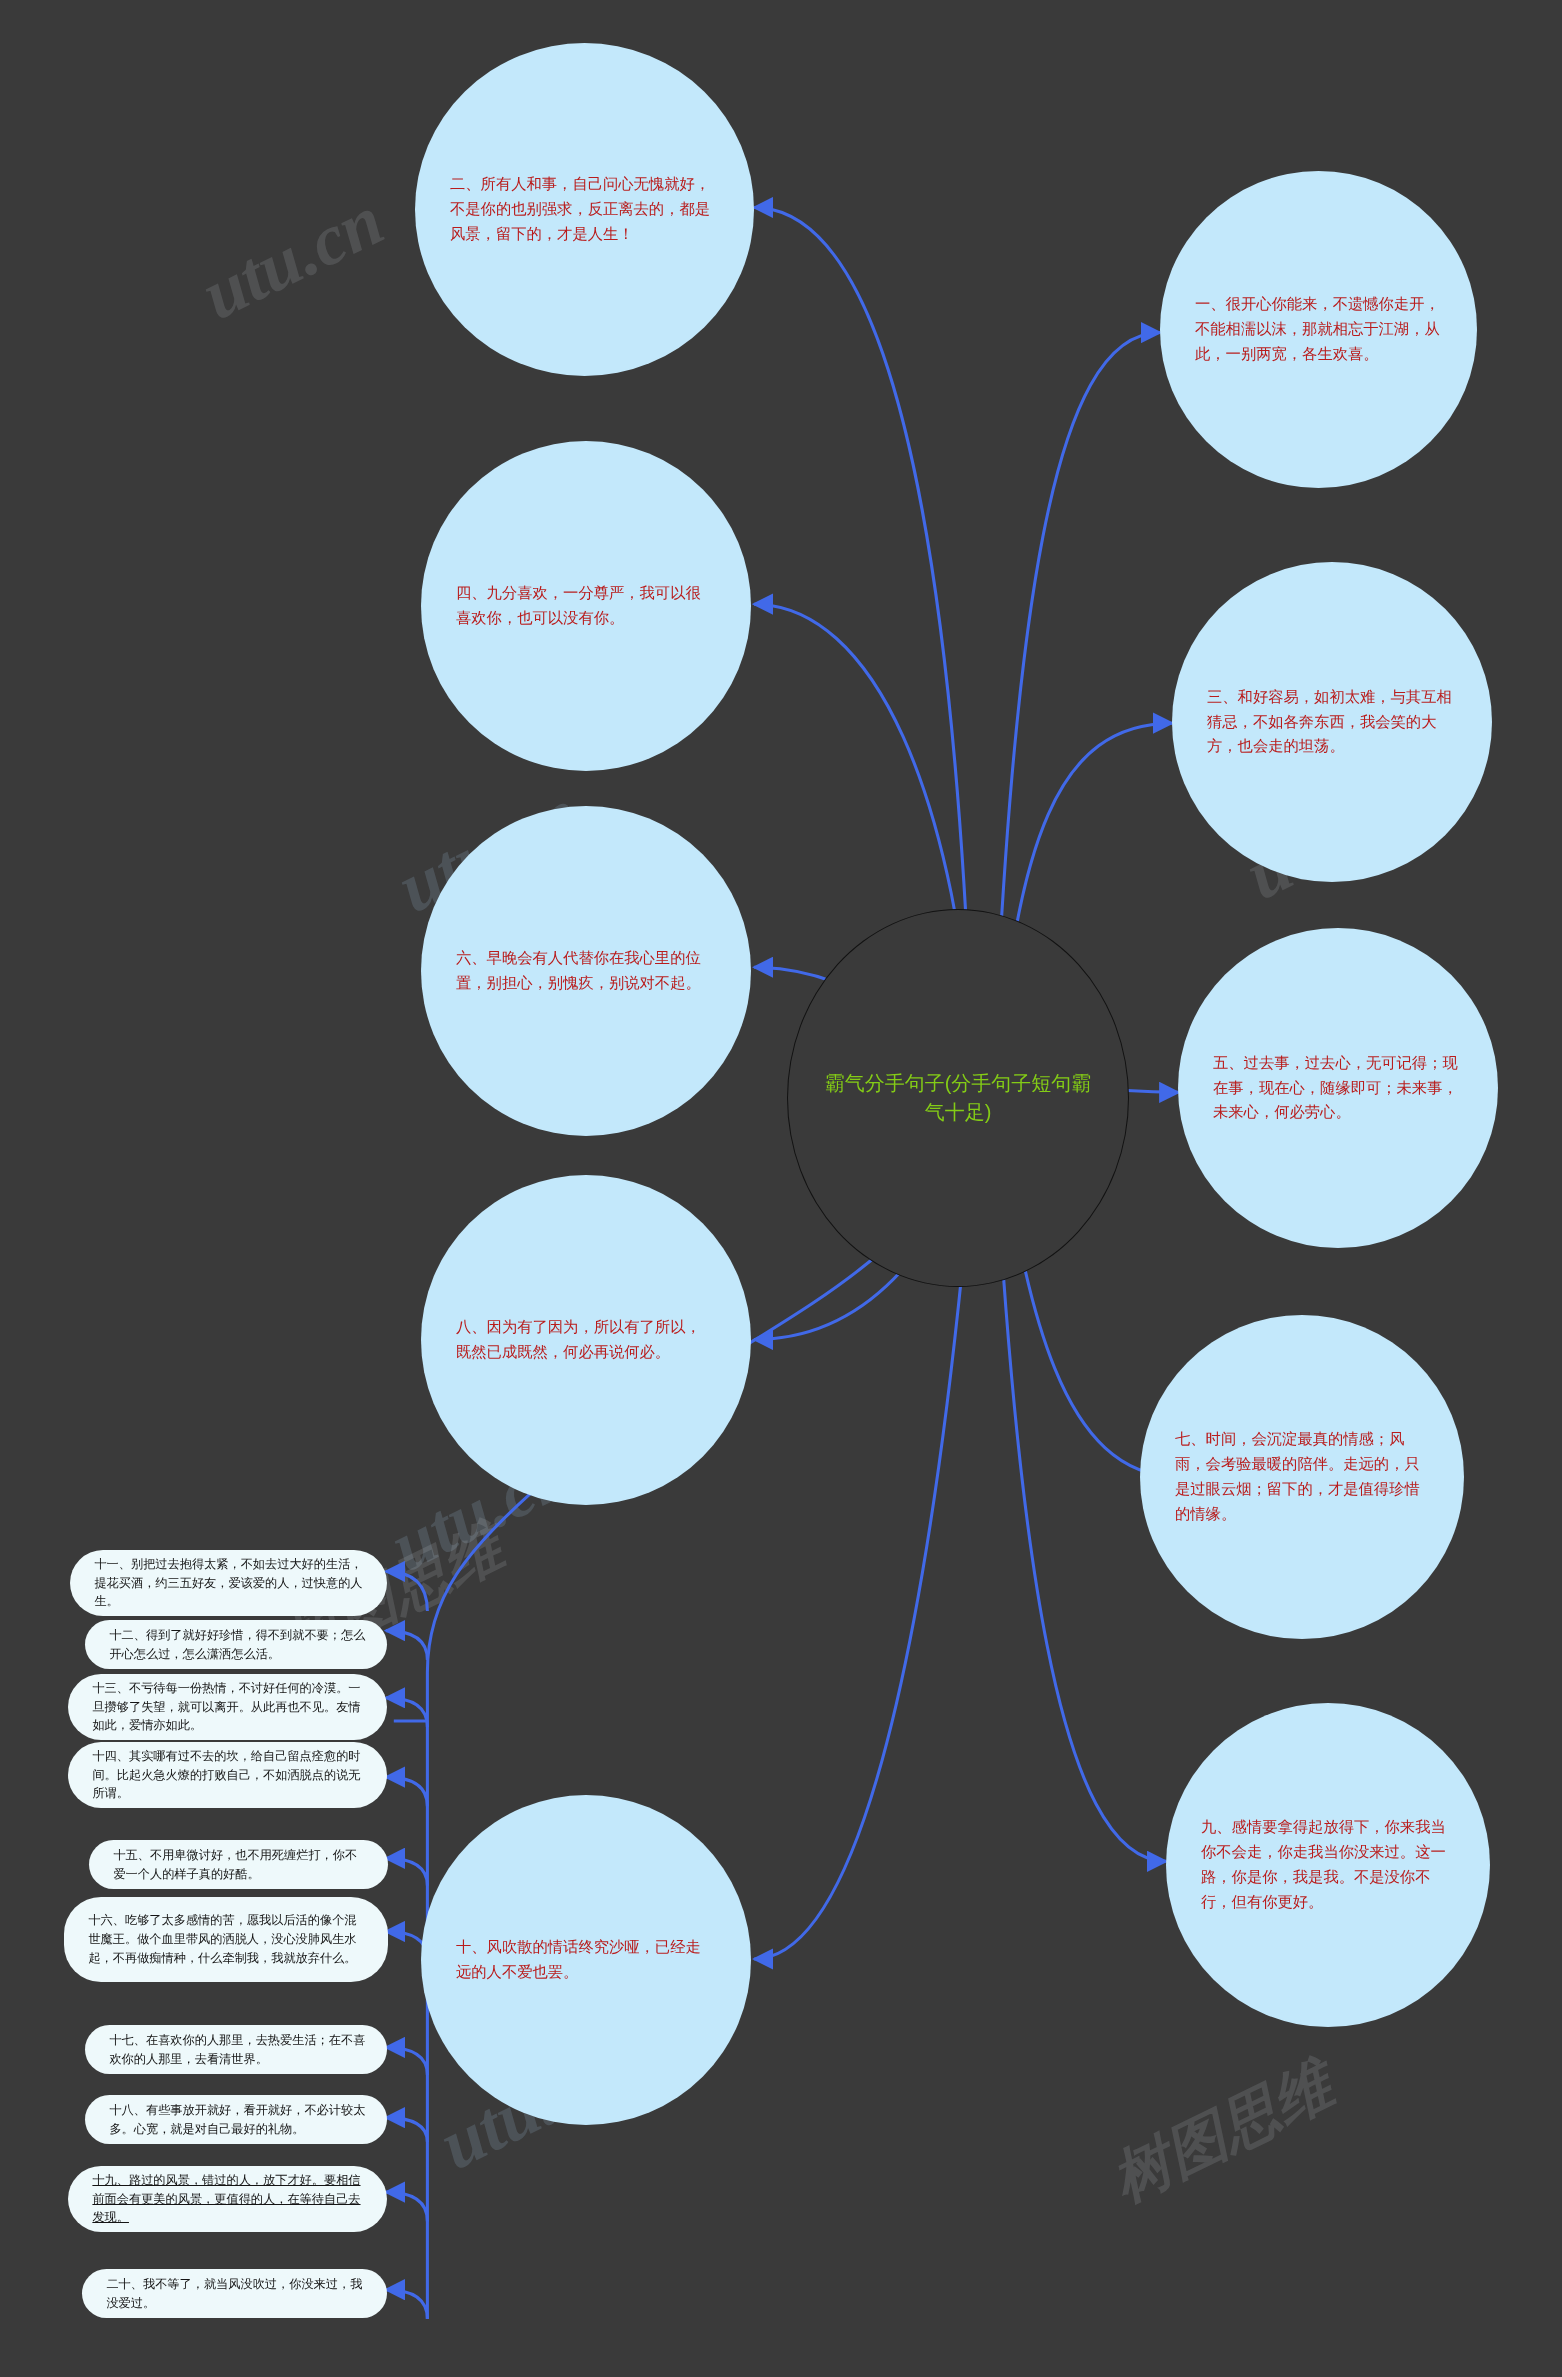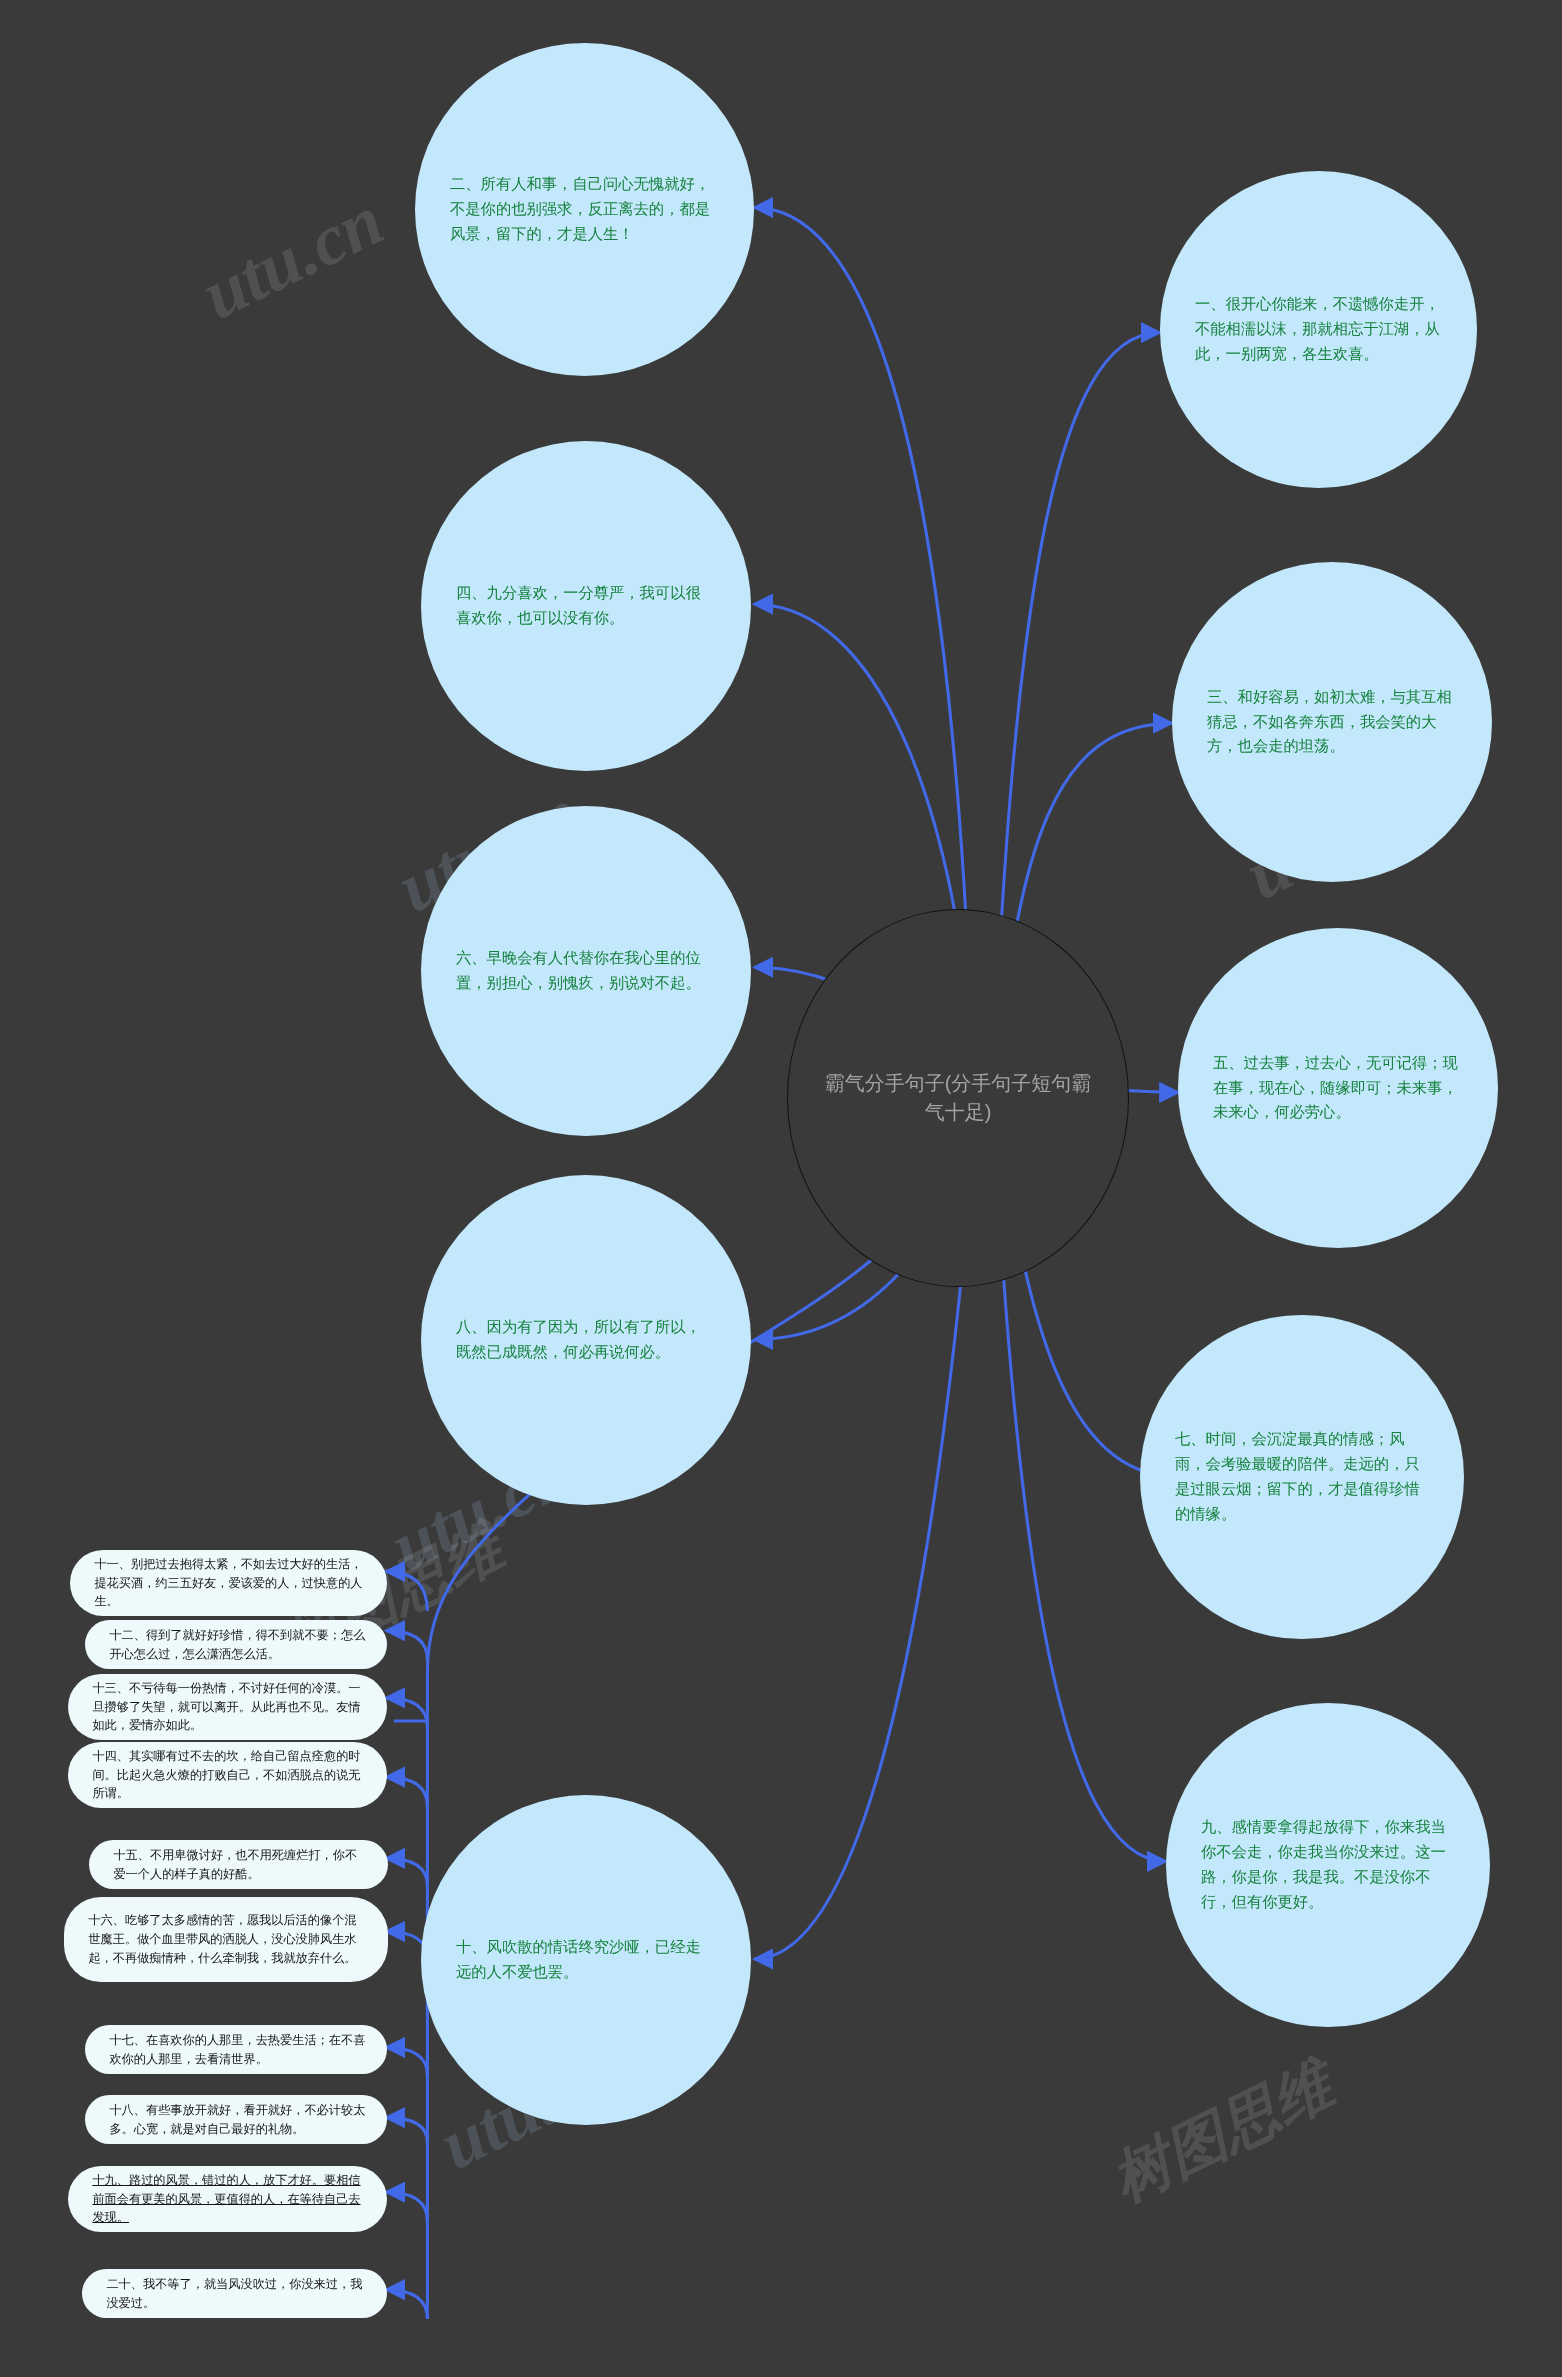--- a/index.html
+++ b/index.html
@@ -43,37 +43,37 @@
   .root-node {
     position: absolute;
     box-sizing: border-box;
     border-radius: 50%;
     background: #3a3a3a;
     border: 1.2px solid #121212;
     display: flex;
     align-items: center;
     justify-content: center;
     text-align: center;
-    color: #a3a3a3;
+    color: #84cc16;
     font-size: 20px;
     line-height: 1.45;
     padding: 0 32px;
   }
 
   
   .circle-node {
     position: absolute;
     box-sizing: border-box;
     border-radius: 50%;
     background: #c3e8fb;
     display: flex;
     align-items: center;
     justify-content: center;
     text-align: left;
-    color: #15803d;
+    color: #b91c1c;
     font-size: 15.3px;
     line-height: 1.62;
     padding: 0 35px;
   }
   .circle-node .txt { display: block; width: 100%; }
 
   
   .pill-node {
     position: absolute;
     box-sizing: border-box;

